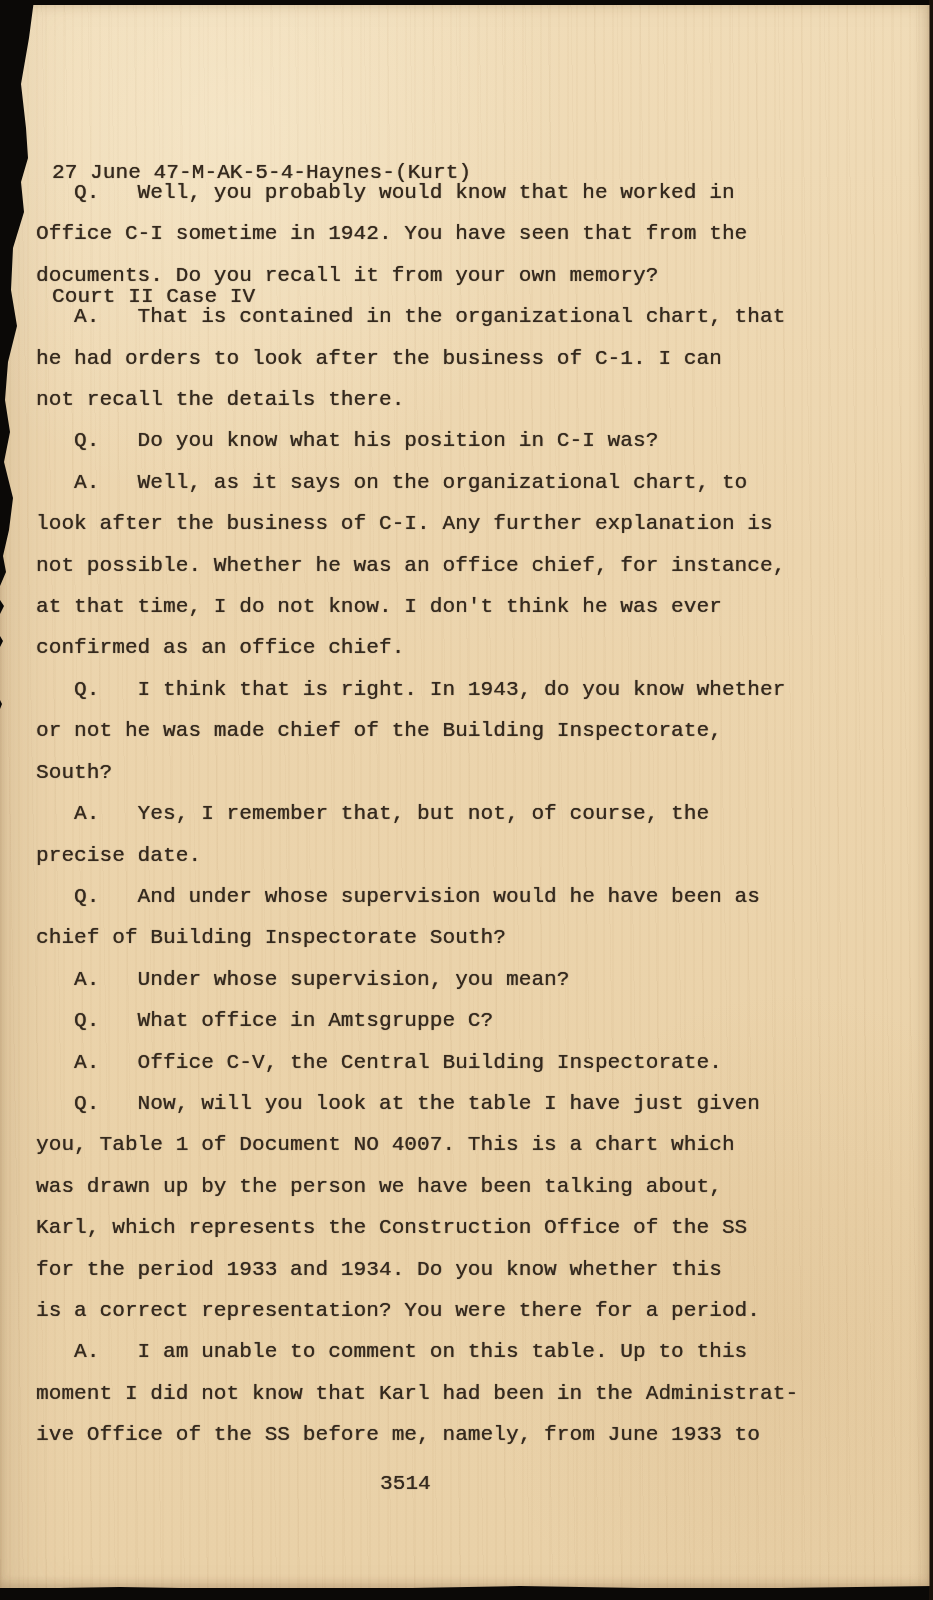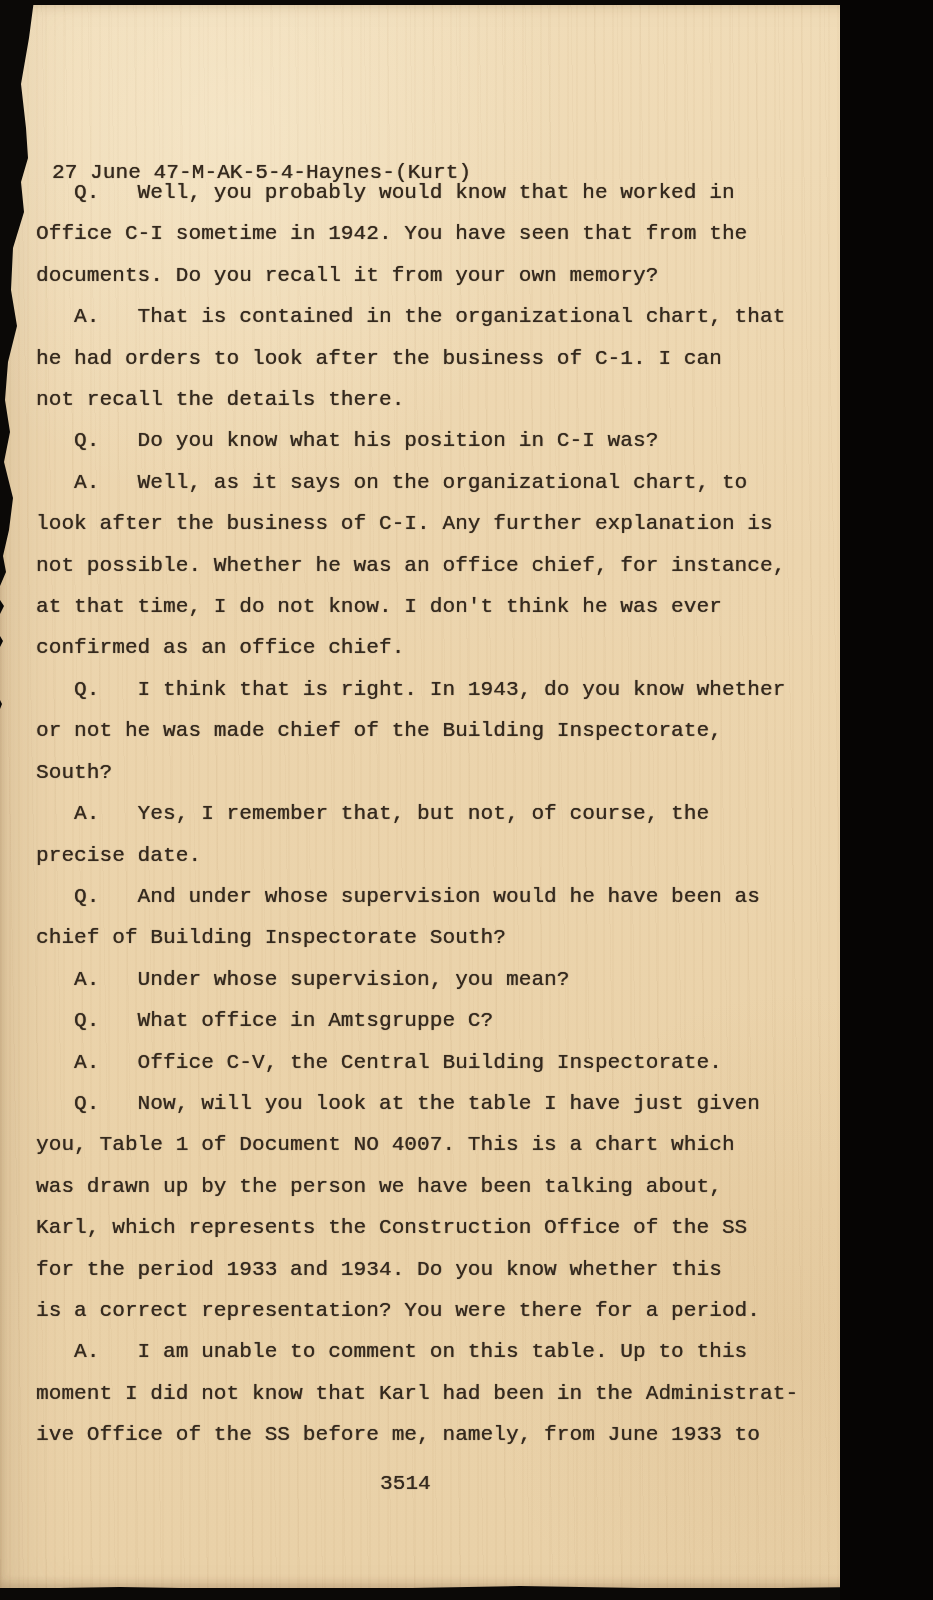--- a/index.html
+++ b/index.html
@@ -2,21 +2,21 @@
 <html><head>
 <meta charset="utf-8">
 <style>
   html, body {
     margin: 0;
     padding: 0;
     background: #060504;
   }
   .scan-root {
     position: relative;
-    width: 840px;
+    width: 933px;
     height: 1600px;
     overflow: hidden;
     background: #0b0907;
     font-family: "Liberation Mono", "DejaVu Sans Mono", monospace;
   }
   .paper {
     position: absolute;
     left: 0;
     top: 4px;
     width: 930px;
@@ -78,20 +78,21 @@
 </head>
 <body>
 
 <div class="scan-root" style="--paper: #ecd5ae; --paper-light: #f0dcb8; --ink: #34291e;">
 
   <div class="paper">
     <div class="text-layer">
 
       <div class="header-block">
         <div class="tline">27 June 47-M-AK-5-4-Haynes-(Kurt)</div>
+        <div class="tline">Court II Case IV</div>
       </div>
 
       <div class="transcript-block" id="transcript"><div class="tline">   Q.   Well, you probably would know that he worked in</div><div class="tline">Office C-I sometime in 1942. You have seen that from the</div><div class="tline">documents. Do you recall it from your own memory?</div><div class="tline">   A.   That is contained in the organizational chart, that</div><div class="tline">he had orders to look after the business of C-1. I can</div><div class="tline">not recall the details there.</div><div class="tline">   Q.   Do you know what his position in C-I was?</div><div class="tline">   A.   Well, as it says on the organizational chart, to</div><div class="tline">look after the business of C-I. Any further explanation is</div><div class="tline">not possible. Whether he was an office chief, for instance,</div><div class="tline">at that time, I do not know. I don't think he was ever</div><div class="tline">confirmed as an office chief.</div><div class="tline">   Q.   I think that is right. In 1943, do you know whether</div><div class="tline">or not he was made chief of the Building Inspectorate,</div><div class="tline">South?</div><div class="tline">   A.   Yes, I remember that, but not, of course, the</div><div class="tline">precise date.</div><div class="tline">   Q.   And under whose supervision would he have been as</div><div class="tline">chief of Building Inspectorate South?</div><div class="tline">   A.   Under whose supervision, you mean?</div><div class="tline">   Q.   What office in Amtsgruppe C?</div><div class="tline">   A.   Office C-V, the Central Building Inspectorate.</div><div class="tline">   Q.   Now, will you look at the table I have just given</div><div class="tline">you, Table 1 of Document NO 4007. This is a chart which</div><div class="tline">was drawn up by the person we have been talking about,</div><div class="tline">Karl, which represents the Construction Office of the SS</div><div class="tline">for the period 1933 and 1934. Do you know whether this</div><div class="tline">is a correct representation? You were there for a period.</div><div class="tline">   A.   I am unable to comment on this table. Up to this</div><div class="tline">moment I did not know that Karl had been in the Administrat-</div><div class="tline">ive Office of the SS before me, namely, from June 1933 to</div></div>
 
       <div class="page-number">3514</div>
 
     </div>
   </div>
 
   <svg class="edges-svg" width="933" height="1600" viewBox="0 0 933 1600">

